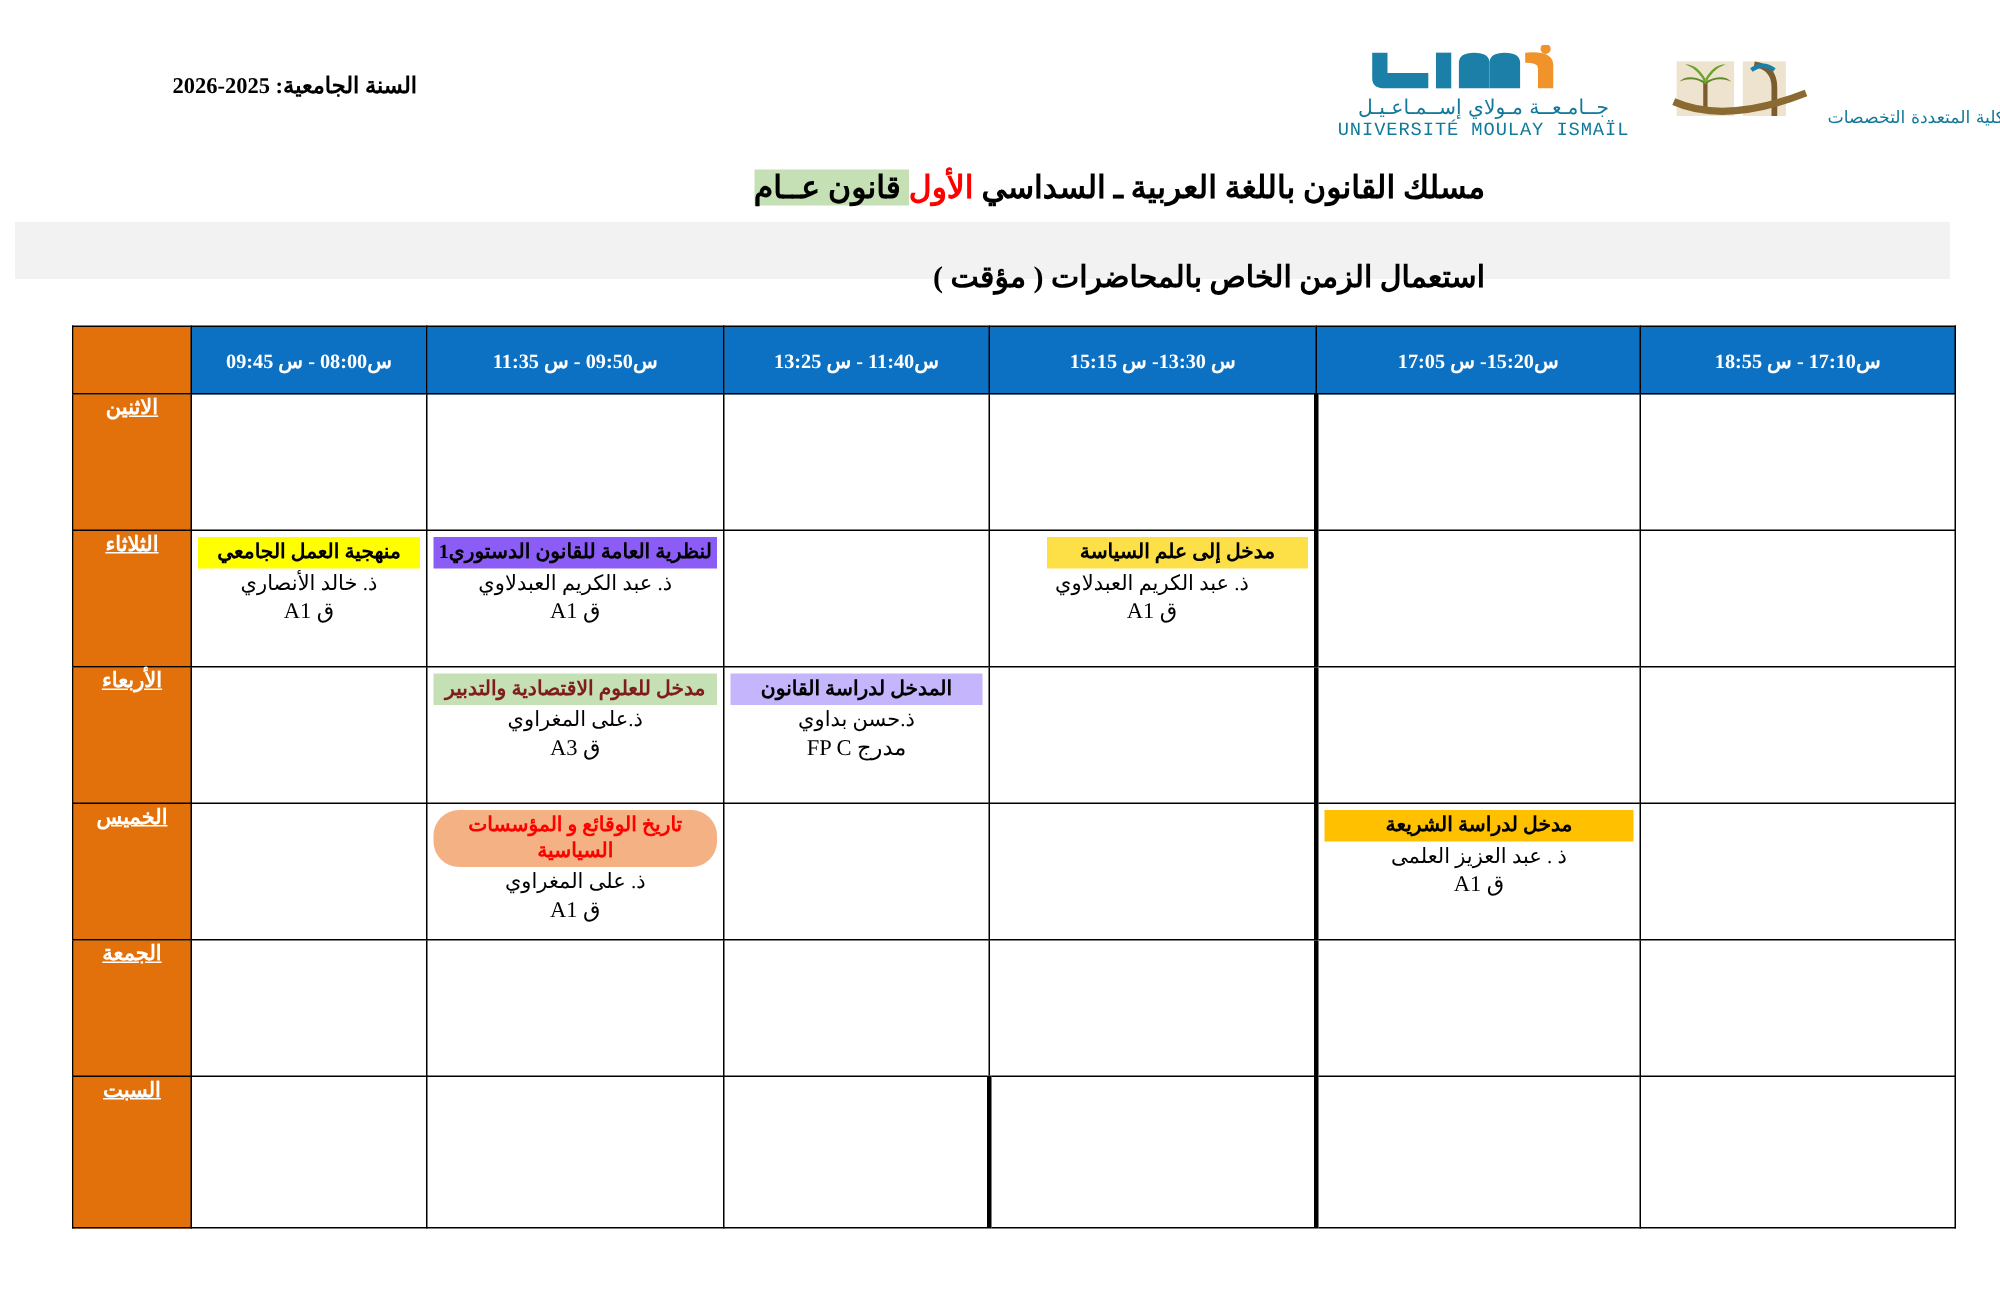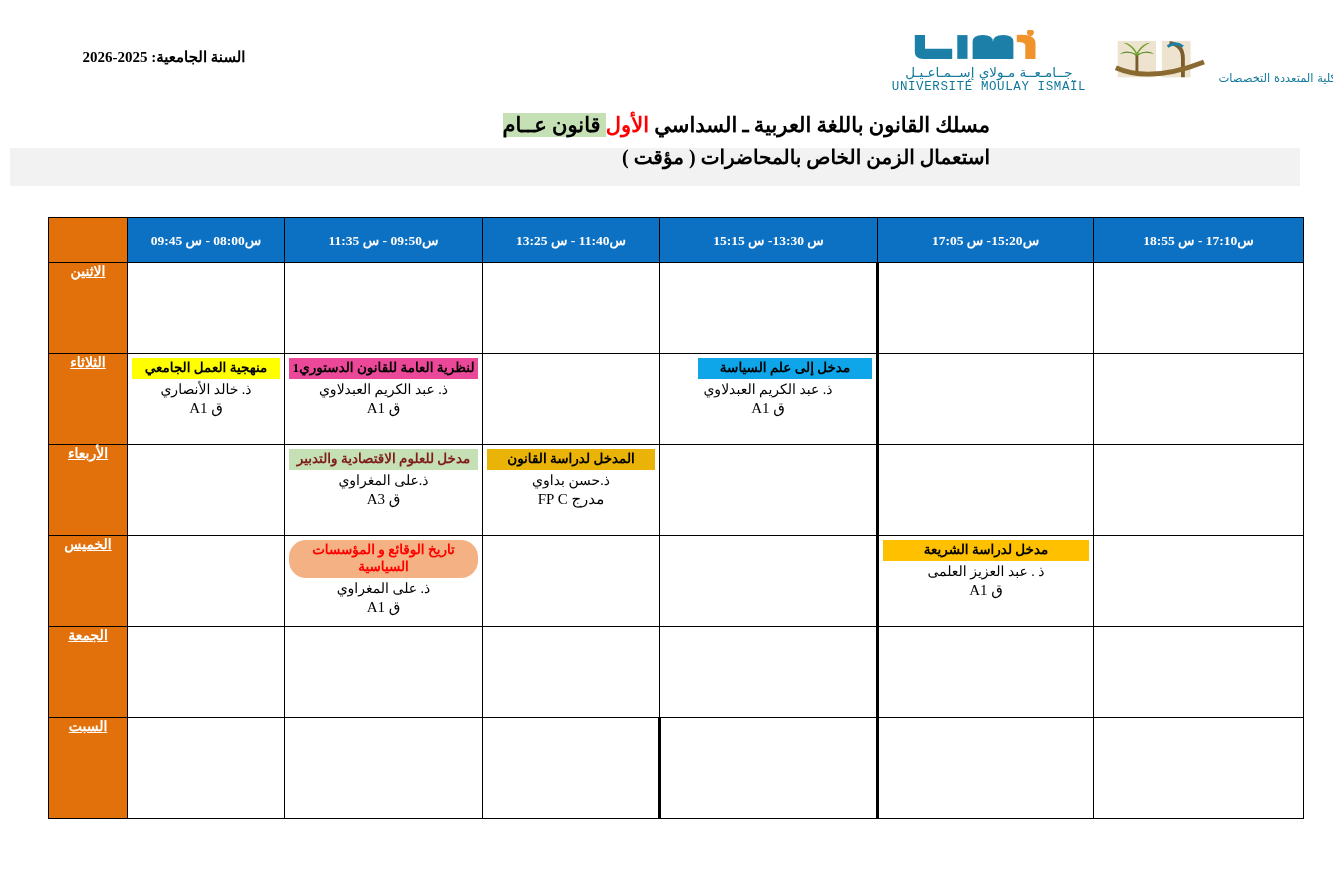--- a/index.html
+++ b/index.html
@@ -14,22 +14,22 @@
     font-family: "Liberation Serif", "DejaVu Serif", serif;
     overflow: hidden;
   }
 
   
   .year-label {
     position: absolute;
     top: 48px;
     left: 0;
     width: 260px;
-    text-align: center;
-    padding-left: 34px;
+    text-align: right;
+    padding-left: 18px;
     font-family: "Liberation Serif", serif;
     font-weight: bold;
     font-size: 15px;
     color: #000;
     direction: rtl;
     white-space: nowrap;
   }
 
   .logos {
     position: absolute;
@@ -117,21 +117,21 @@
   .subtitle-band {
     position: absolute;
     top: 148px;
     left: 10px;
     width: 1290px;
     height: 38px;
     background: #F2F2F2;
   }
   .title-line2 {
     position: absolute;
-    top: 145px;
+    top: 172px;
     left: 0;
     width: 990px;
     text-align: right;
     direction: rtl;
     font-family: "Liberation Serif", serif;
     font-weight: bold;
     font-size: 20px;
     color: #000;
     white-space: nowrap;
   }
@@ -302,49 +302,49 @@
           <td class="slot"></td>
           <td class="slot"></td>
           <td class="slot"></td>
           <td class="day">الاثنين</td>
         </tr>
         <tr>
           <td class="slot"></td>
           <td class="slot"></td>
           <td class="slot thickL">
             <div class="course">
-              <span class="c-title" style="background: #0ea5e9; color: rgb(0, 0, 0); margin-left: 34px;">مدخل إلى علم السياسة</span>
+              <span class="c-title" style="background: #fde047; color: rgb(0, 0, 0); margin-left: 34px;">مدخل إلى علم السياسة</span>
               <span class="c-teacher">ذ. عبد الكريم العبدلاوي</span>
               <span class="c-room">ق A1</span>
             </div>
           </td>
           <td class="slot"></td>
           <td class="slot">
             <div class="course">
-              <span class="c-title" style="background: #ec4899; color: rgb(0, 0, 0);">لنظرية العامة للقانون الدستوري1</span>
+              <span class="c-title" style="background: #8b5cf6; color: rgb(0, 0, 0);">لنظرية العامة للقانون الدستوري1</span>
               <span class="c-teacher">ذ. عبد الكريم العبدلاوي</span>
               <span class="c-room">ق A1</span>
             </div>
           </td>
           <td class="slot">
             <div class="course">
               <span class="c-title" style="background: rgb(255, 255, 0); color: rgb(0, 0, 0);">منهجية العمل الجامعي</span>
               <span class="c-teacher">ذ. خالد الأنصاري</span>
               <span class="c-room">ق A1</span>
             </div>
           </td>
           <td class="day">الثلاثاء</td>
         </tr>
         <tr>
           <td class="slot"></td>
           <td class="slot"></td>
           <td class="slot thickL"></td>
           <td class="slot">
             <div class="course">
-              <span class="c-title" style="background: #eab308; color: rgb(0, 0, 0);">المدخل لدراسة القانون</span>
+              <span class="c-title" style="background: #c4b5fd; color: rgb(0, 0, 0);">المدخل لدراسة القانون</span>
               <span class="c-teacher">ذ.حسن بداوي</span>
               <span class="c-room">مدرج FP C</span>
             </div>
           </td>
           <td class="slot">
             <div class="course">
               <span class="c-title" style="background: rgb(197, 224, 180); color: #7f1d1d;">مدخل للعلوم الاقتصادية والتدبير</span>
               <span class="c-teacher">ذ.على المغراوي</span>
               <span class="c-room">ق A3</span>
             </div>

